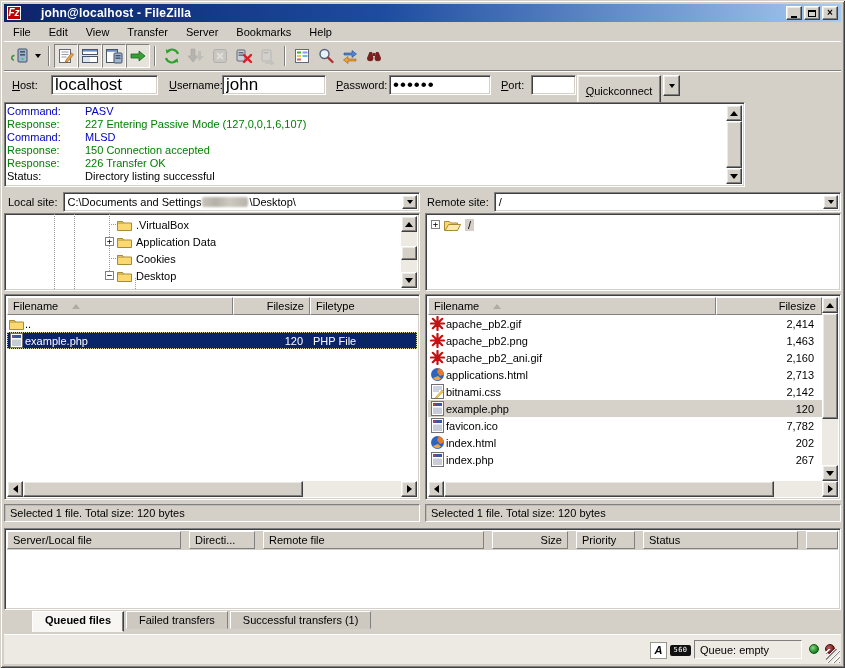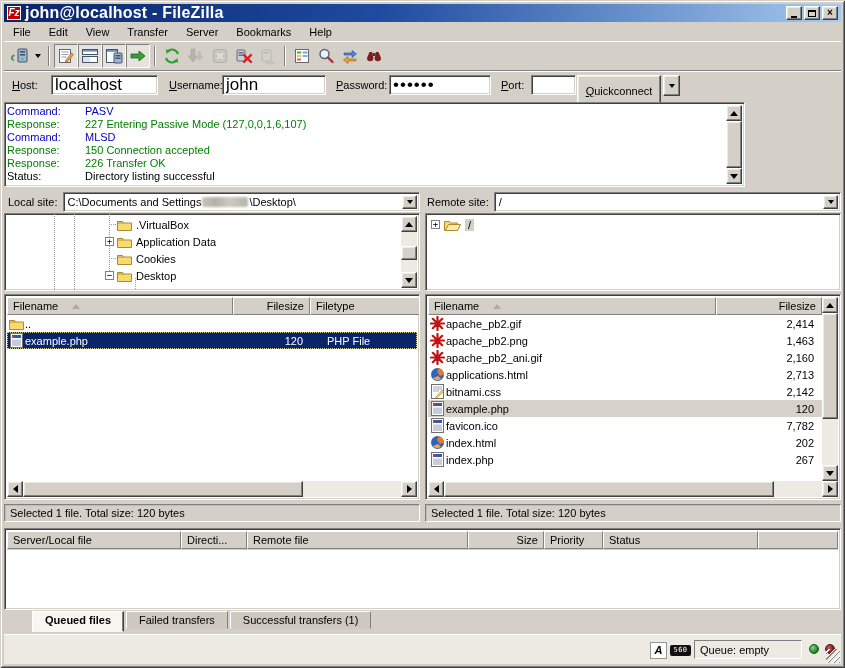--- a/index.html
+++ b/index.html
@@ -18,21 +18,21 @@
     border:1px solid; border-color:#FFFFFF #404040 #404040 #FFFFFF;
     box-shadow: inset -1px -1px 0 #808080, inset 1px 1px 0 #ECEAE4; }
 
   
   .titlebar { position:absolute; left:4px; top:4px; right:4px; height:18px;
     background:linear-gradient(90deg,#0A246A 0%,#1E4BA0 45%,#A6CAF0 100%);
     display:flex; align-items:center; padding:0 3px; }
   .fz-logo { width:14px; height:14px; background:#BF0000; border:1px solid #fff;
     color:#fff; font-weight:bold; font-style:italic; font-size:10px; line-height:12px;
     text-align:center; margin-right:4px; flex:0 0 auto; }
-  .title-text { color:#fff; font-weight:bold; font-size:16px; letter-spacing:.2px; }
+  .title-text { color:#fff; font-weight:bold; font-size:12px; letter-spacing:.2px;margin-left:16px; }
   .tb-btns { margin-left:auto; display:flex; gap:2px; }
   .tb-btn { width:16px; height:14px; display:flex; align-items:center; justify-content:center;
     font-size:10px; font-weight:bold; line-height:1; color:#000; }
   .glyph-min { width:6px; height:2px; background:#000; margin-top:7px; }
   .glyph-max { width:8px; height:7px; border:1px solid #000; border-top:2px solid #000; }
 
   
   .menubar { position:absolute; left:4px; top:23px; right:4px; height:18px;
     display:flex; align-items:center; }
   .menu-item { padding:2px 9px; }
@@ -117,21 +117,21 @@
   .frow.sel-inactive { background:#D6D2CA; }
   .fcell { flex:0 0 auto; overflow:hidden; }
   .fcell.num { text-align:right; }
   .status-panel { position:absolute; top:504px; height:18px; display:flex; align-items:center;
     padding:0 5px; white-space:nowrap; overflow:hidden;
     border:1px solid; border-color:#808080 #FFF #FFF #808080; background:#D4D0C8;
     box-shadow:inset 1px 1px 0 #c0bcb4; }
 
   
   .queue { position:absolute; left:4px; top:528px; width:837px; height:82px; }
-  .q-header { position:absolute; left:2px; right:2px; top:2px; height:19px; display:flex; background:#D4D0C8; }
+  .q-header { position:absolute; left:2px; right:2px; top:2px; height:19px; display:flex; background:#D4D0C8;gap:8px; }
   .q-body { position:absolute; left:2px; right:2px; top:21px; bottom:2px; background:#fff; }
 
   
   .tabs { position:absolute; left:4px; top:611px; right:4px; height:21px; display:flex; align-items:flex-start; padding-left:28px; }
   .tab { height:18px; padding:2px 12px 0; background:#CDC9C1;
     border:1px solid; border-color:#FFF #808080 #CDC9C1 #FFF; margin-right:2px; white-space:nowrap; }
   .tab.active { height:21px; background:#F7F6F3; font-weight:bold;
     border-color:#FFF #404040 #F7F6F3 #FFF; box-shadow:inset -1px 0 0 #808080; }
 
   
@@ -460,21 +460,21 @@
         <span class="fic">
             <svg width="13" height="15" viewBox="0 0 13 15">
               <rect x=".5" y=".5" width="12" height="14" fill="#fff" stroke="#707070"></rect>
               <rect x="2" y="2" width="9" height="3" fill="#3A57A6"></rect>
               <circle cx="3.2" cy="3.5" r=".9" fill="#E04030"></circle>
               <rect x="2" y="6.5" width="9" height="6.5" fill="#C8CCD8"></rect>
             </svg>
           </span>
         <span class="fcell" style="width:206px">example.php</span>
         <span class="fcell num" style="width:72px">120</span>
-        <span class="fcell" style="width:100px; padding-left:24px">PHP File</span>
+        <span class="fcell" style="width:100px; padding-left:10px">PHP File</span>
         <span class="fcell" style="width:26px; text-align:right">1</span>
       </div>
     </div>
     <div class="sb-h" style="left:2px; right:2px; bottom:2px">
       <div class="sb-btn raised" style="left:0">
           <div class="ar-lf"></div>
         </div>
       <div class="sb-thumb raised" style="left:16px; width:280px; top:0; bottom:0"></div>
       <div class="sb-btn raised" style="right:0">
           <div class="ar-rt"></div>

